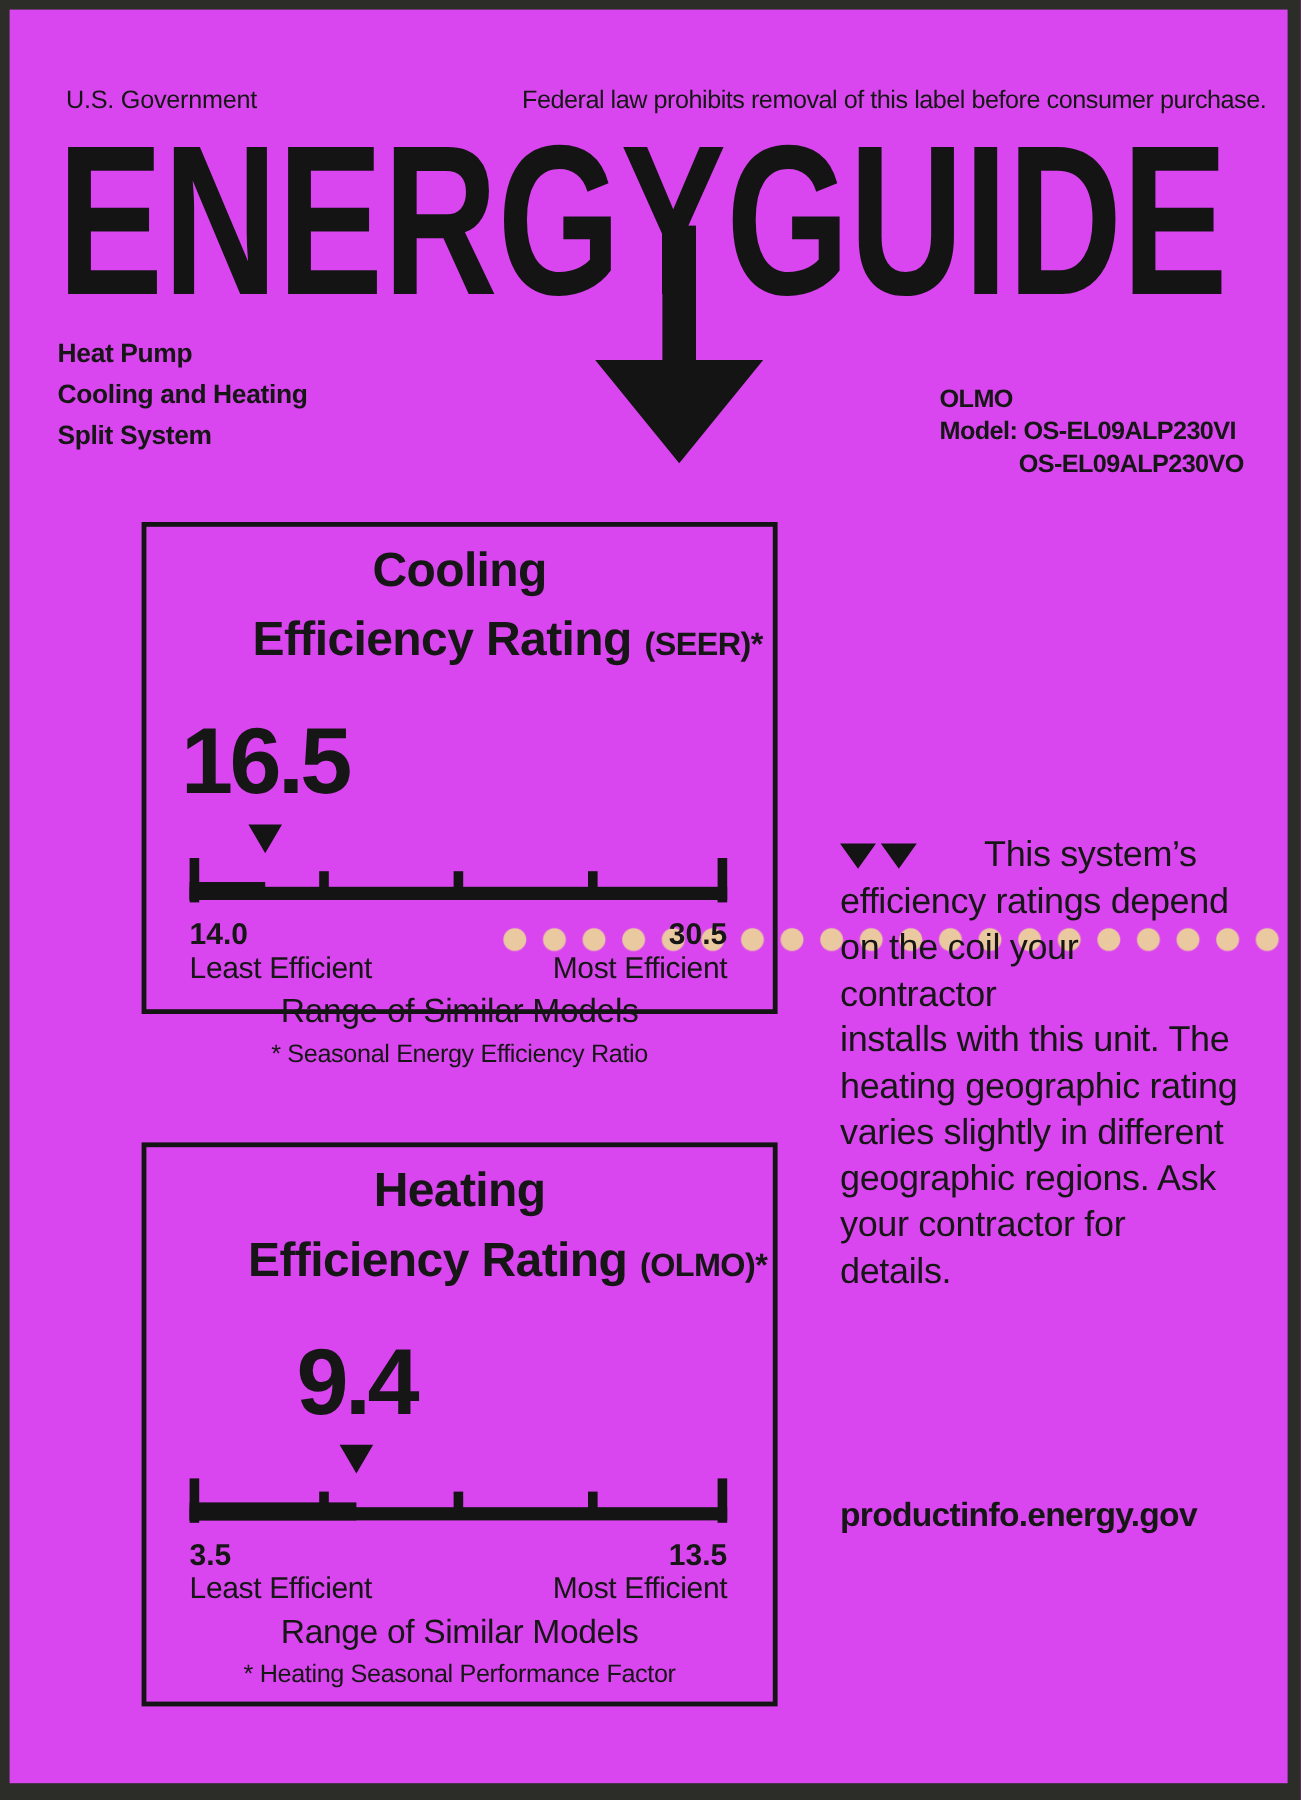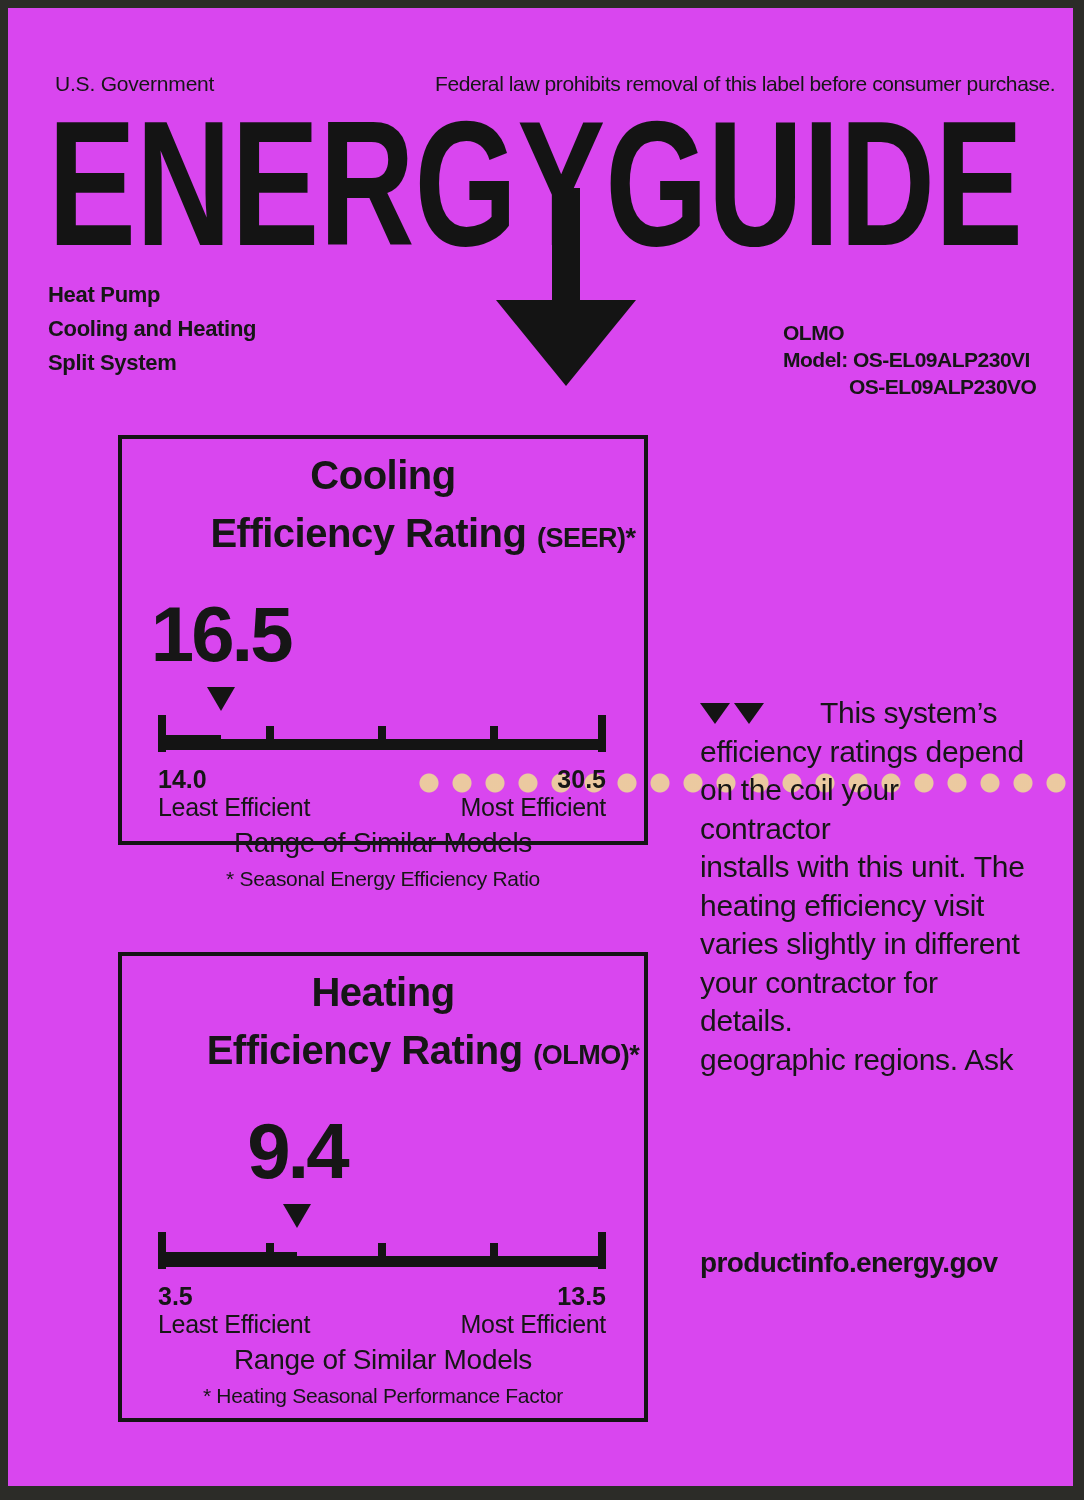--- a/index.html
+++ b/index.html
@@ -169,23 +169,23 @@
     <div class="side-first">
       <span class="tri-icons">
         <span class="tri"></span>
         <span class="tri"></span>
       </span>
       <span>This system’s</span>
     </div>
     <div>efficiency ratings depend</div>
     <div>on the coil your contractor</div>
     <div>installs with this unit. The</div>
-    <div>heating efficiency visit</div>
+    <div>heating geographic rating</div>
     <div>varies slightly in different</div>
+    <div>geographic regions. Ask</div>
     <div>your contractor for details.</div>
-    <div>geographic regions. Ask</div>
   </div>
 
   <div class="a footer">
     <div class="url">productinfo.energy.gov</div>
   </div>
 
 </div>
 
 </body></html>

